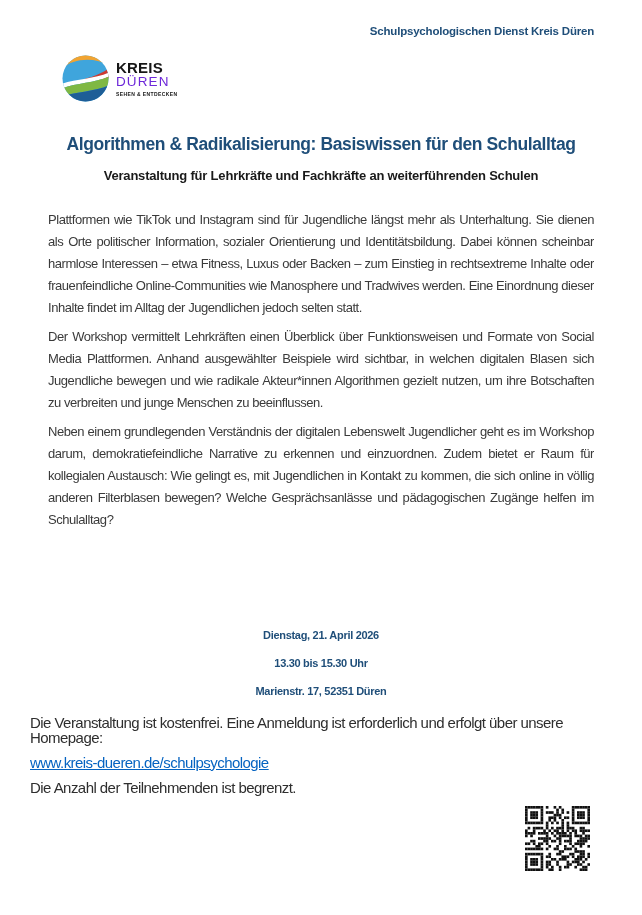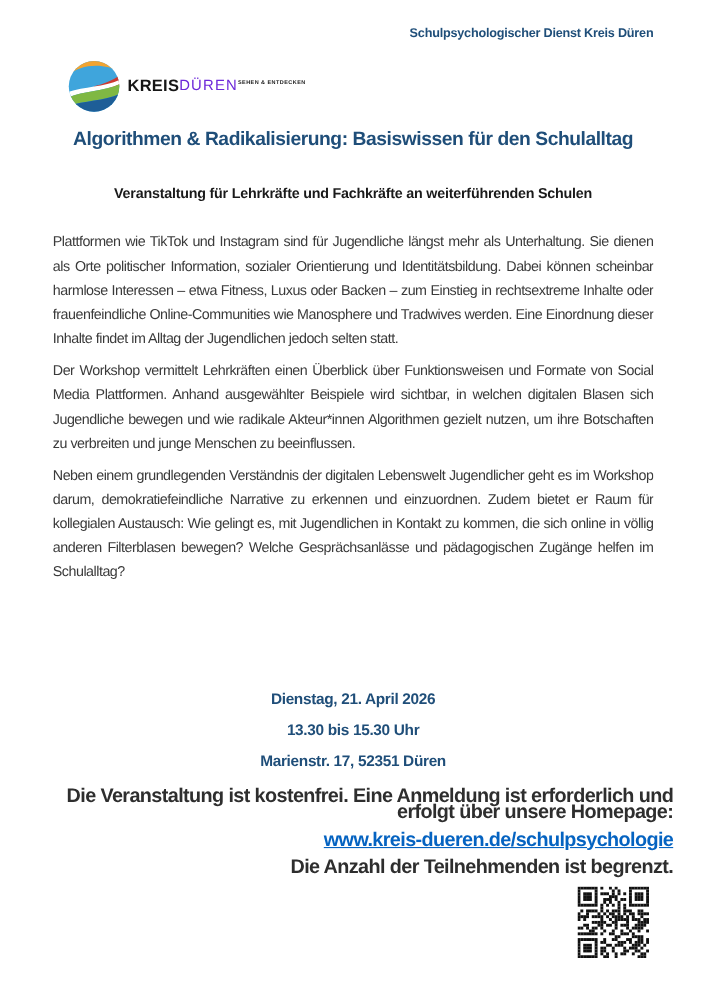--- a/index.html
+++ b/index.html
@@ -13,63 +13,63 @@
   body{width:642px;height:915px;font-family:"Liberation Sans",sans-serif;}
   .page{position:relative;width:642px;height:915px;background:#fff;overflow:hidden;}
 
   .header-right{
     position:absolute;top:25px;right:48px;
     font-size:11.5px;font-weight:700;color:var(--navy);letter-spacing:-0.2px;
   }
 
   .logo{position:absolute;top:55px;left:62px;display:flex;align-items:center;gap:7px;}
   .logo svg{width:47px;height:47px;display:block;}
-  .logo-text{display:flex;flex-direction:row;justify-content:center;}
+  .logo-text{display:flex;flex-direction:column;justify-content:center;}
   .logo-kreis{font-size:15px;font-weight:700;color:#161616;line-height:1.02;letter-spacing:0.2px;}
   .logo-dueren{font-size:13.5px;font-weight:400;color:#6d28d9;line-height:1.1;letter-spacing:1.1px;}
   .logo-tagline{font-size:5px;font-weight:700;color:#161616;letter-spacing:0.4px;margin-top:1.5px;}
 
   .title{
-    position:absolute;top:116px;left:30px;right:30px;margin:0;
+    position:absolute;top:116px;left:30px;right:30px;margin:18px;
     text-align:center;font-size:17.5px;font-weight:700;color:var(--navy);letter-spacing:-0.4px;
   }
   .subtitle{
     position:absolute;top:168px;left:40px;right:40px;margin:0;
     text-align:center;font-size:13px;font-weight:700;color:var(--ink);letter-spacing:-0.2px;
   }
 
   .content{position:absolute;top:205px;left:48px;right:48px;height:420px;overflow:hidden;}
   .content p{
     margin:4px 0 7px 0;
     font-size:13px;line-height:22px;color:var(--body-text);
     text-align:justify;letter-spacing:-0.45px;
   }
 
   .event{
     position:absolute;top:626px;left:0;right:0;text-align:center;
-    color:var(--navy);font-weight:700;font-size:14px;letter-spacing:-0.3px;
+    color:var(--navy);font-weight:700;font-size:11px;letter-spacing:-0.3px;
   }
   .event .event-line{margin-bottom:10px;line-height:18px;}
 
   .footer{
-    position:absolute;top:716px;left:30px;right:30px;text-align:right;
-    font-size:18px;font-weight:700;color:#2e2e2e;letter-spacing:-0.55px;
+    position:absolute;top:716px;left:30px;right:30px;text-align:left;
+    font-size:15px;font-weight:400;color:#2e2e2e;letter-spacing:-0.55px;
   }
   .footer .fline{margin-bottom:10.5px;line-height:14.5px;}
   .footer a.link{color:var(--link);text-decoration:underline;cursor:pointer;}
   .footer .qr-hint{padding-right:62px;}
 
   .qr{position:absolute;left:525px;top:806px;width:65px;height:65px;fill:#111;}
 </style>
 </head>
 <body>
 
 <div class="page">
 
-  <div class="header-right">Schulpsychologischer Dienst Kreis Düren</div>
+  <div class="header-right">Schulpsychologischen Dienst Kreis Düren</div>
 
   <div class="logo">
     <svg viewBox="0 0 48 48" aria-hidden="true">
       <defs>
           <clipPath id="cc">
             <circle cx="24" cy="24" r="23.5"></circle>
           </clipPath>
         </defs>
       <g clip-path="url(#cc)">
         <rect x="-2" y="-2" width="52" height="52" fill="#3fa5dc"></rect>

